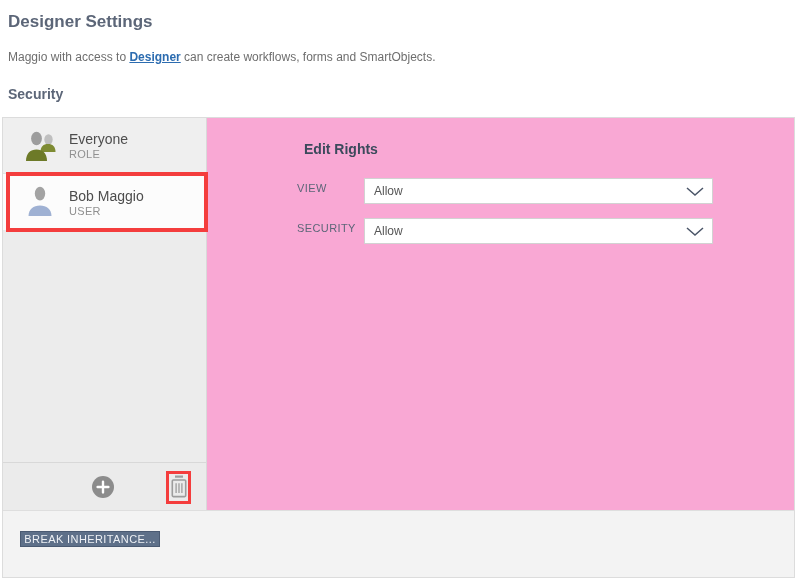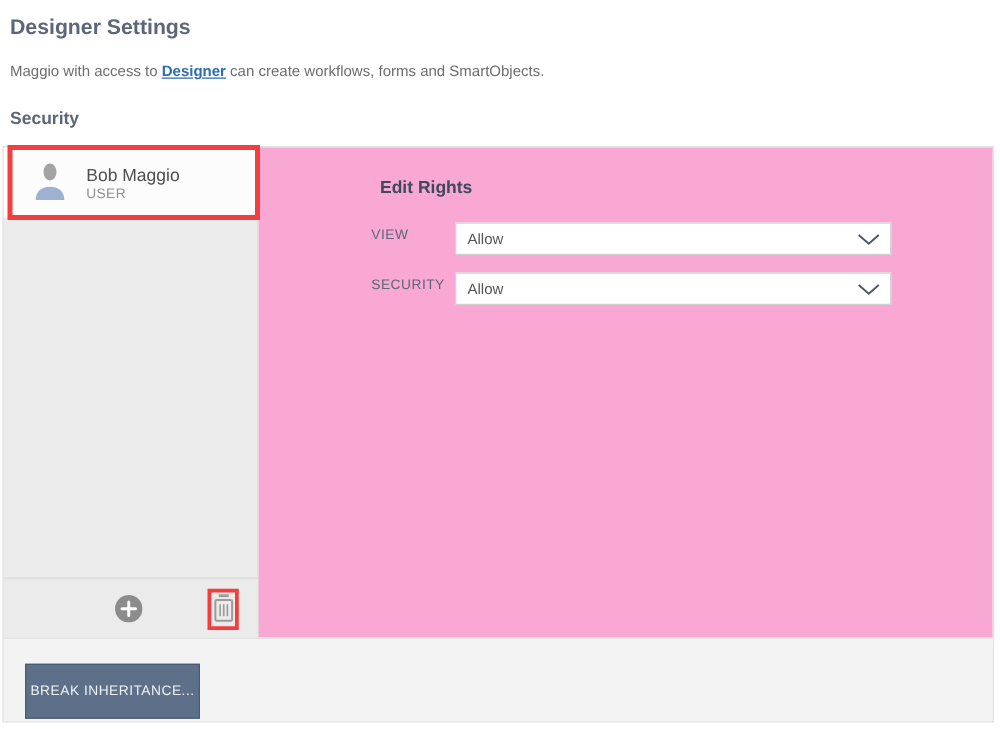--- a/index.html
+++ b/index.html
@@ -46,41 +46,55 @@
   .dropdown { position:absolute; left:157px; width:349px; height:26px; background:#fff;
               border:1px solid #d2d2d2; display:flex; align-items:center; padding:0 8px 0 9px;
               cursor:pointer; }
   .dd-view { top:60px; }
   .dd-security { top:100px; }
   .dd-value { font-size:12px; color:#555; flex:1 1 auto; }
   .dd-chevron { flex:0 0 auto; display:flex; }
 
   
   .bottom-strip { height:67px; background:#f3f3f3; border-top:1px solid #dedede; position:relative; }
-  .break-btn { position:absolute; left:17px; top:20px; width:140px; height:44px;
+  .break-btn { position:absolute; left:17px; top:20px; width:140px; height:16px;
                background:#5e7089; border:1px solid #4a5a72; color:#eef1f5;
                font-family:"Liberation Sans", sans-serif; font-size:11px; letter-spacing:0.4px;
                cursor:pointer; }
 </style>
 </head>
 <body>
 
 <div class="canvas">
 
   <div class="page-title">Designer Settings</div>
 
   <div class="description"><span>Maggio with access to </span><a>Designer</a><span> can create workflows, forms and SmartObjects.</span></div>
 
   <div class="section-title">Security</div>
 
   <div class="security-box">
     <div class="panels">
 
       <div class="list-panel">
 
+        <div class="list-item row-everyone">
+          <span class="item-icon">
+            <svg width="34" height="34" viewBox="0 0 34 34">
+              <ellipse cx="24.5" cy="10.5" rx="4.2" ry="5.2" fill="#bfbfbf"></ellipse>
+              <path d="M16.5 23 C16.5 17.6 19.5 15 24 15 C28.5 15 31.5 17.6 31.5 23 Z" fill="#7e8b33"></path>
+              <ellipse cx="12.5" cy="9.5" rx="5.4" ry="6.8" fill="#9d9d9d"></ellipse>
+              <path d="M2 32 C2 24.4 6.5 20.6 12.5 20.6 C18.5 20.6 23 24.4 23 32 Z" fill="#6d7a28"></path>
+            </svg>
+          </span>
+          <span class="item-text">
+            <div class="item-name">Everyone</div>
+            <div class="item-type">ROLE</div>
+          </span>
+        </div>
 
         <div class="list-item row-selected">
           <span class="item-icon">
             <svg width="34" height="34" viewBox="0 0 34 34">
               <ellipse cx="16" cy="8.6" rx="5.2" ry="6.8" fill="#a3a3a3"></ellipse>
               <path d="M4.5 31 C4.5 24 9.5 20.4 16 20.4 C22.5 20.4 27.5 24 27.5 31 Z" fill="#9fb1d3"></path>
             </svg>
           </span>
           <span class="item-text">
             <div class="item-name">Bob Maggio</div>

